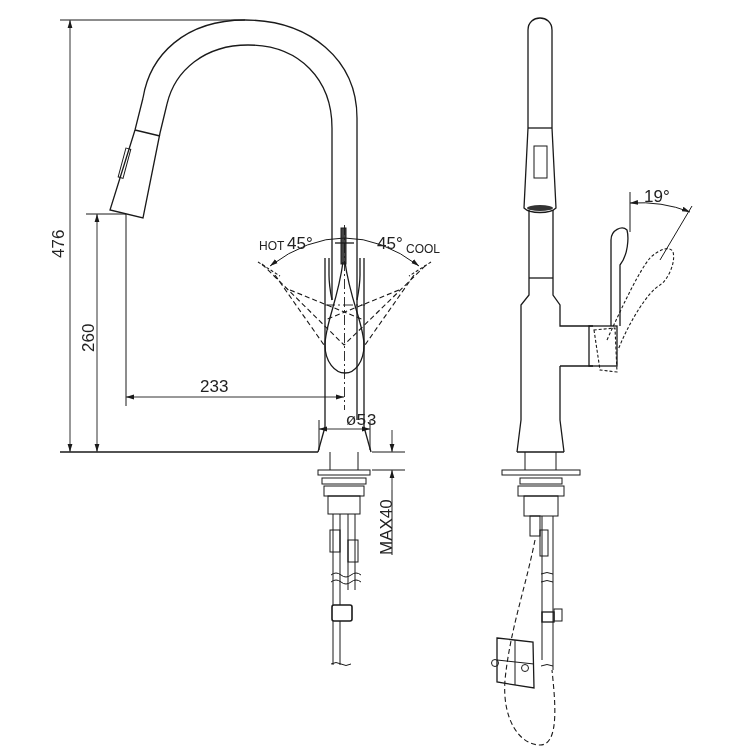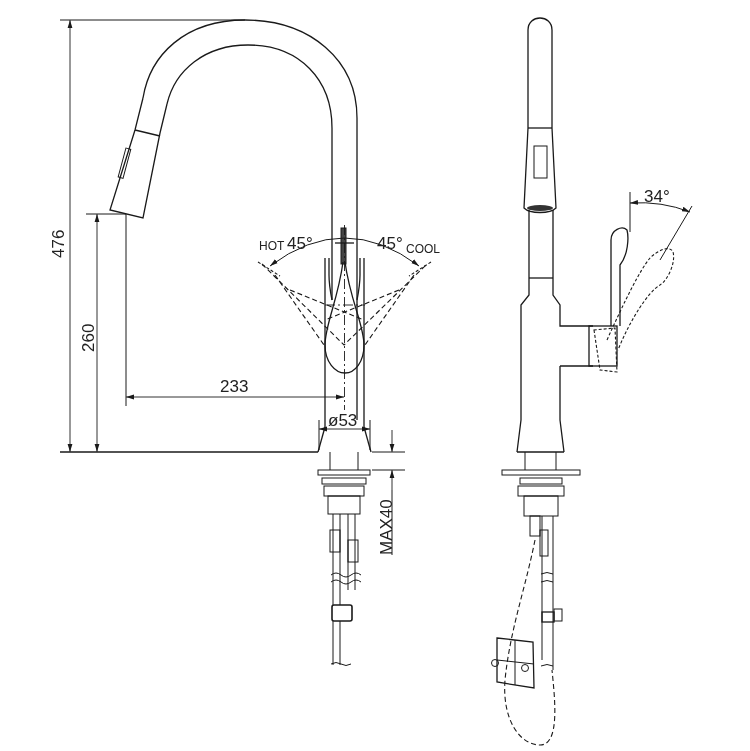--- a/index.html
+++ b/index.html
@@ -157,21 +157,21 @@
     <path class="ln" d="M497,638 L533,642 L534,688 L497,682 z"></path>
     <line class="thin" x1="497" y1="660" x2="534" y2="664"></line>
     <line class="thin" x1="515" y1="640" x2="515" y2="685"></line>
     <circle class="thin" cx="495" cy="663" r="3.5"></circle>
     <circle class="thin" cx="525" cy="668" r="3.5"></circle>
   </g>
 </svg>
 
 <div class="lbl big vert" style="left:50px;top:258px;">476</div>
 <div class="lbl big vert" style="left:80px;top:352px;">260</div>
-<div class="lbl big" style="left:220px;top:378px;text-align:center;">233</div>
-<div class="lbl big" style="left:328px;top:412px;">ø53</div>
+<div class="lbl big" style="left:200px;top:378px;text-align:center;">233</div>
+<div class="lbl big" style="left:346px;top:412px;font-family:Liberation Mono, monospace;">ø53</div>
 <div class="lbl big vert" style="left:378px;top:555px;">MAX40</div>
-<div class="lbl big" style="left:644px;top:188px;">34°</div>
+<div class="lbl big" style="left:644px;top:188px;">19°</div>
 <div class="lbl small" style="left:259px;top:240px;">HOT</div>
 <div class="lbl big" style="left:287px;top:235px;">45°</div>
 <div class="lbl big" style="left:377px;top:235px;">45°</div>
 <div class="lbl small" style="left:406px;top:243px;">COOL</div>
 </div>
 
 </body></html>

